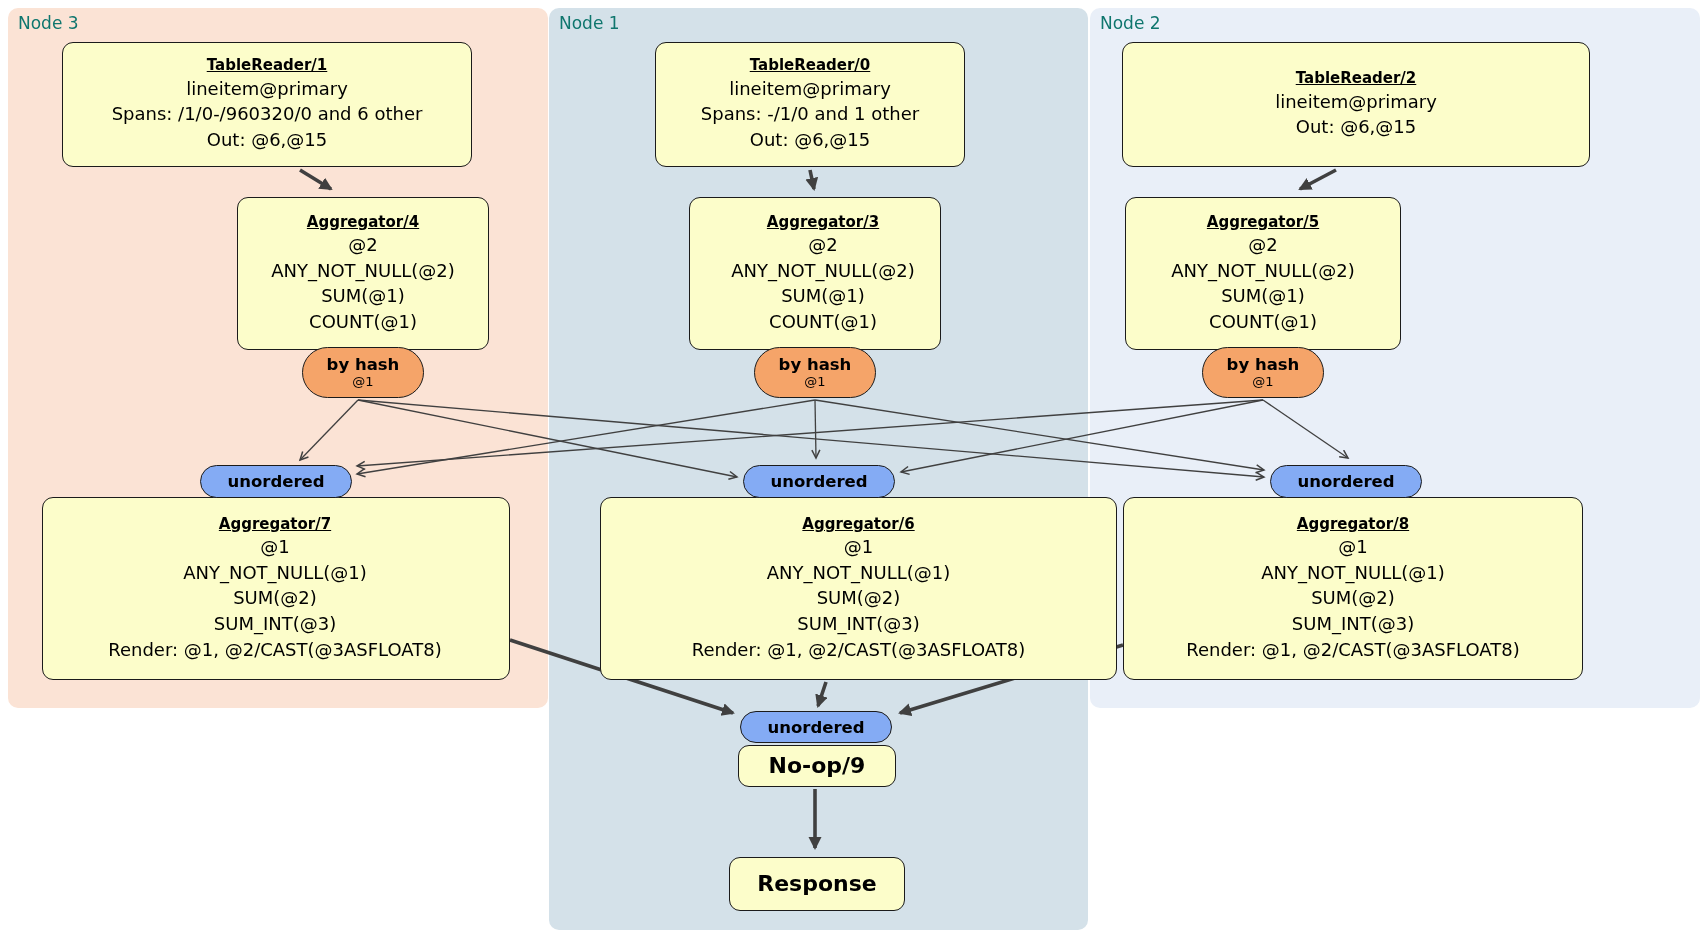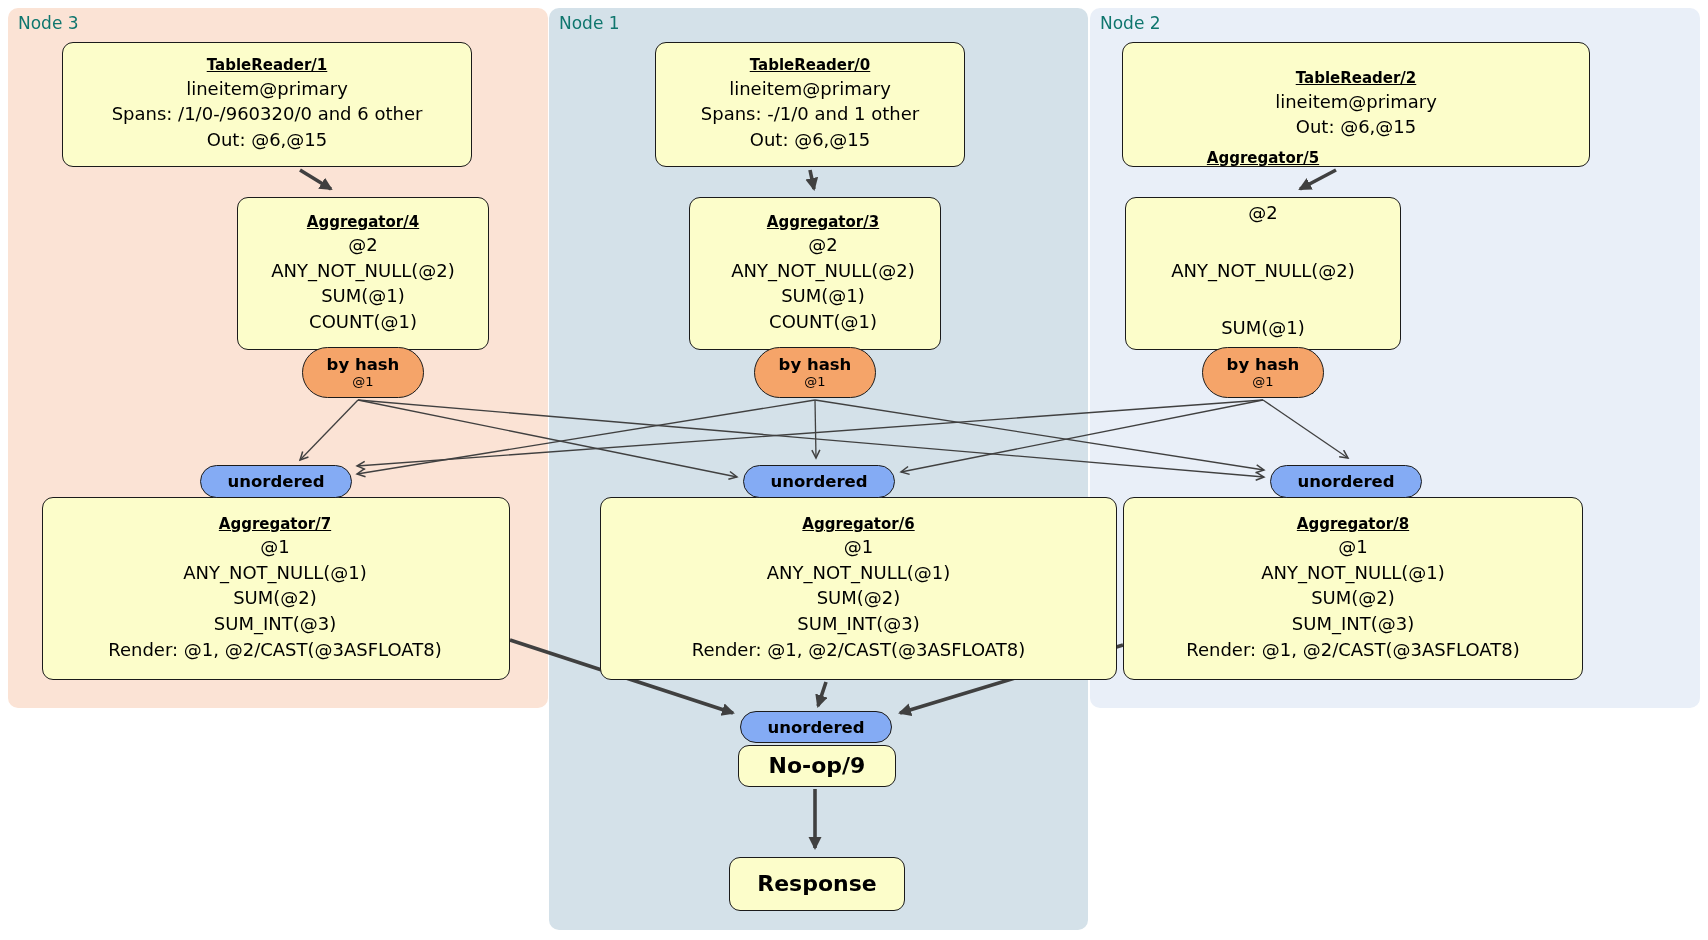--- a/index.html
+++ b/index.html
@@ -139,21 +139,21 @@
     <div>SUM_INT(@3)</div>
     <div>Render: @1, @2/CAST(@3ASFLOAT8)</div>
   </div>
 
   <div class="box" style="left:1122px; top:42px; width:468px; height:125px;">
     <div class="title">TableReader/2</div>
     <div>lineitem@primary</div>
     <div>Out: @6,@15</div>
   </div>
 
-  <div class="box" style="left:1125px; top:197px; width:276px; height:153px;gap:32px;">
+  <div class="box" style="left:1125px; top:197px; width:276px; height:153px;">
     <div class="title">Aggregator/5</div>
     <div>@2</div>
     <div>ANY_NOT_NULL(@2)</div>
     <div>SUM(@1)</div>
     <div>COUNT(@1)</div>
   </div>
 
   <div class="router" style="left:1202px; top:347px; width:122px; height:51px;">
     <div class="rtitle">by hash</div>
     <div class="rdetail">@1</div>

